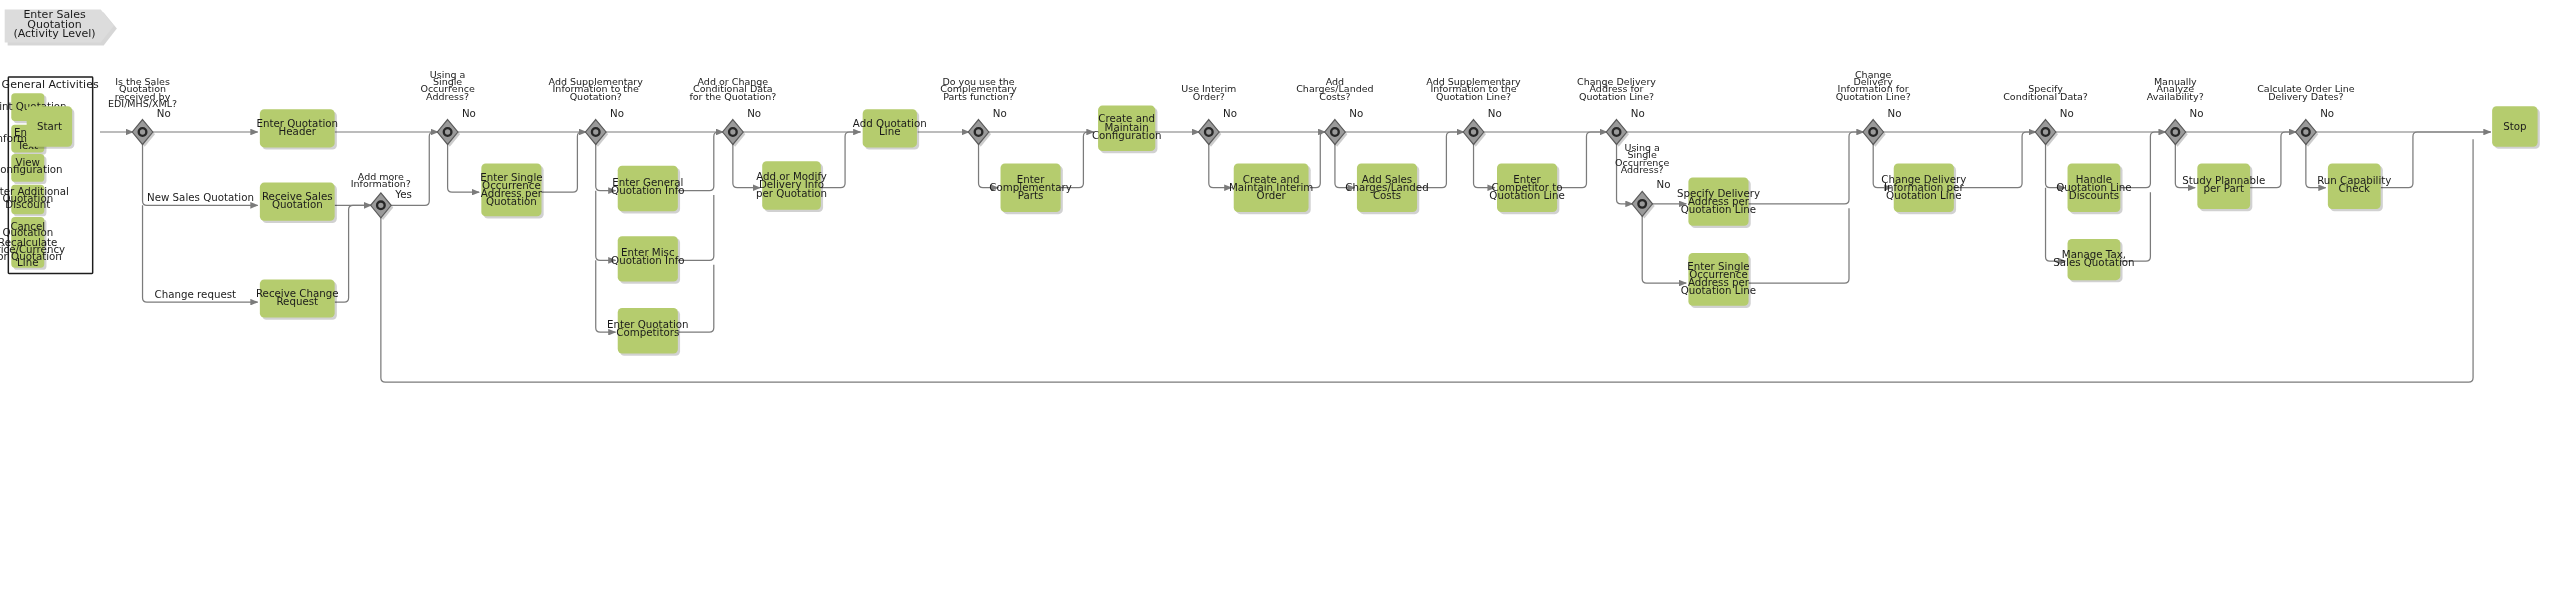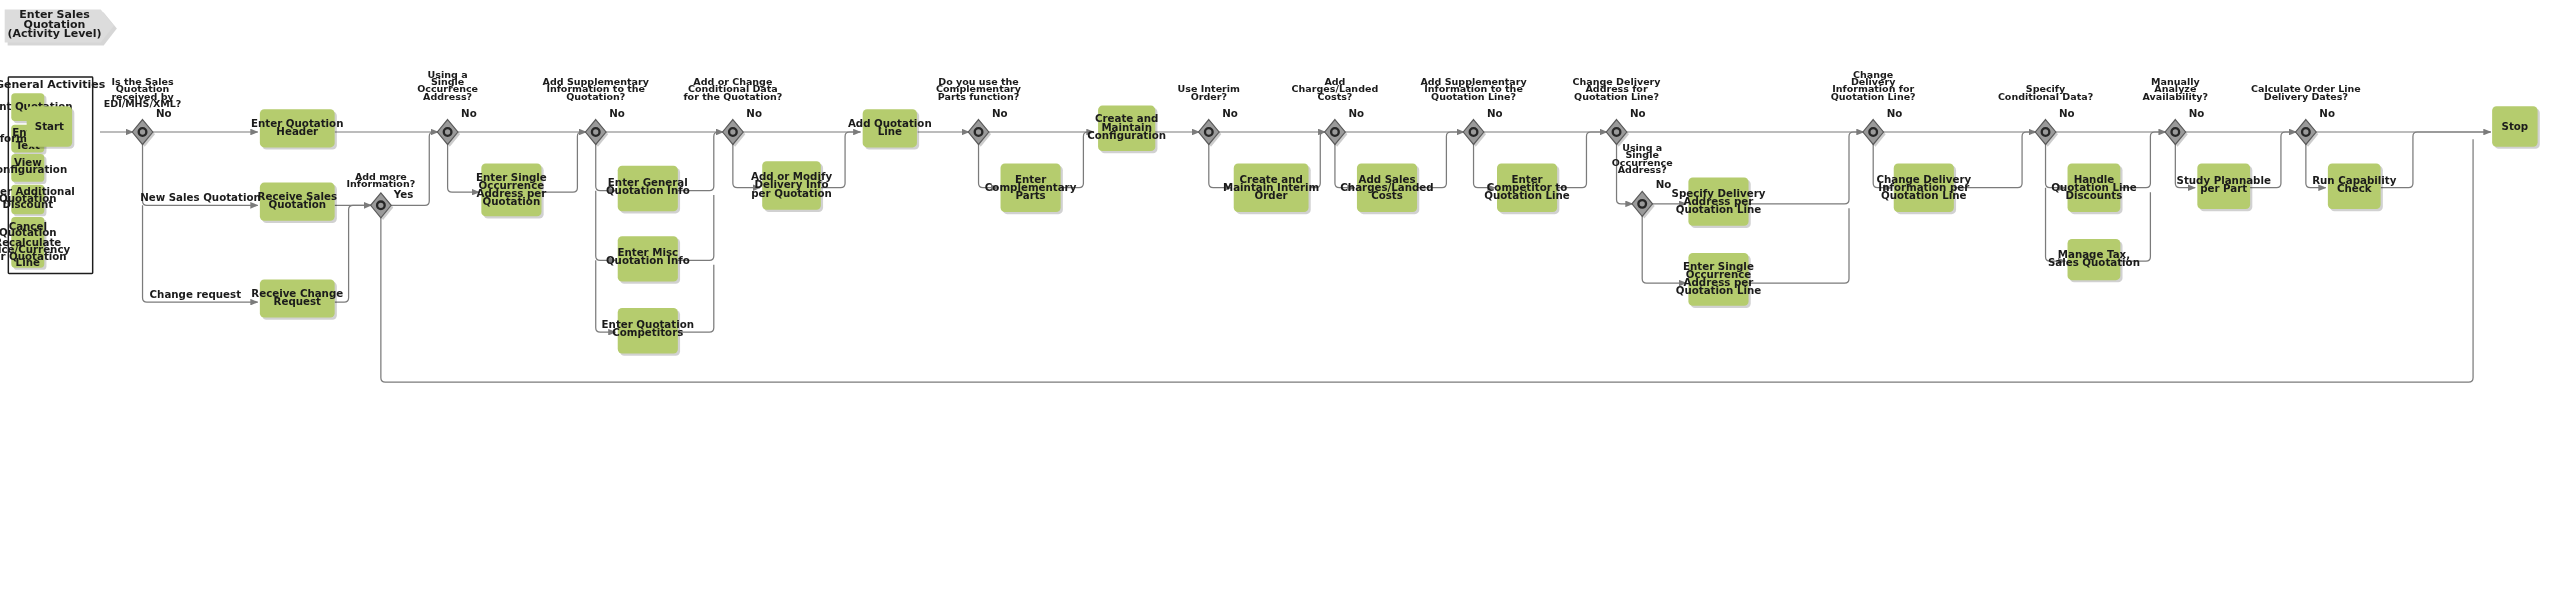--- a/index.html
+++ b/index.html
@@ -1,18 +1,18 @@
 <!DOCTYPE html>
 <html style="font-size:11.7px"><head>
 <meta charset="utf-8">
 <style>
   html,body{margin:0;padding:0;background:#ffffff;}
   body{width:2576px;height:616px;overflow:hidden;
        font-family:"DejaVu Sans","Liberation Sans",sans-serif;}
-  #stage{position:relative;width:2576px;height:616px;font-weight:bold;}
+  #stage{position:relative;width:2576px;height:616px;}
   svg#flow{position:absolute;left:0;top:0;width:2576px;height:616px;}
 
   .task-rect{fill:#b5cc6e;stroke:none;}
   .task-shadow{fill:#000;opacity:.18;}
   .task-label{fill:#1b1b1b;font-size:14px;font-family:"DejaVu Sans","Liberation Sans",sans-serif;text-anchor:middle;}
   .gw-diamond{fill:#9a9a9a;stroke:#5a5a5a;stroke-width:1.6;}
   .gw-shadow{fill:#000;opacity:.20;}
   .gw-ring{fill:#9a9a9a;stroke:#262626;stroke-width:3.2;}
   .gw-label{fill:#1b1b1b;font-size:13px;text-anchor:middle;}
   .edge-label{fill:#1b1b1b;font-size:14px;text-anchor:middle;}

